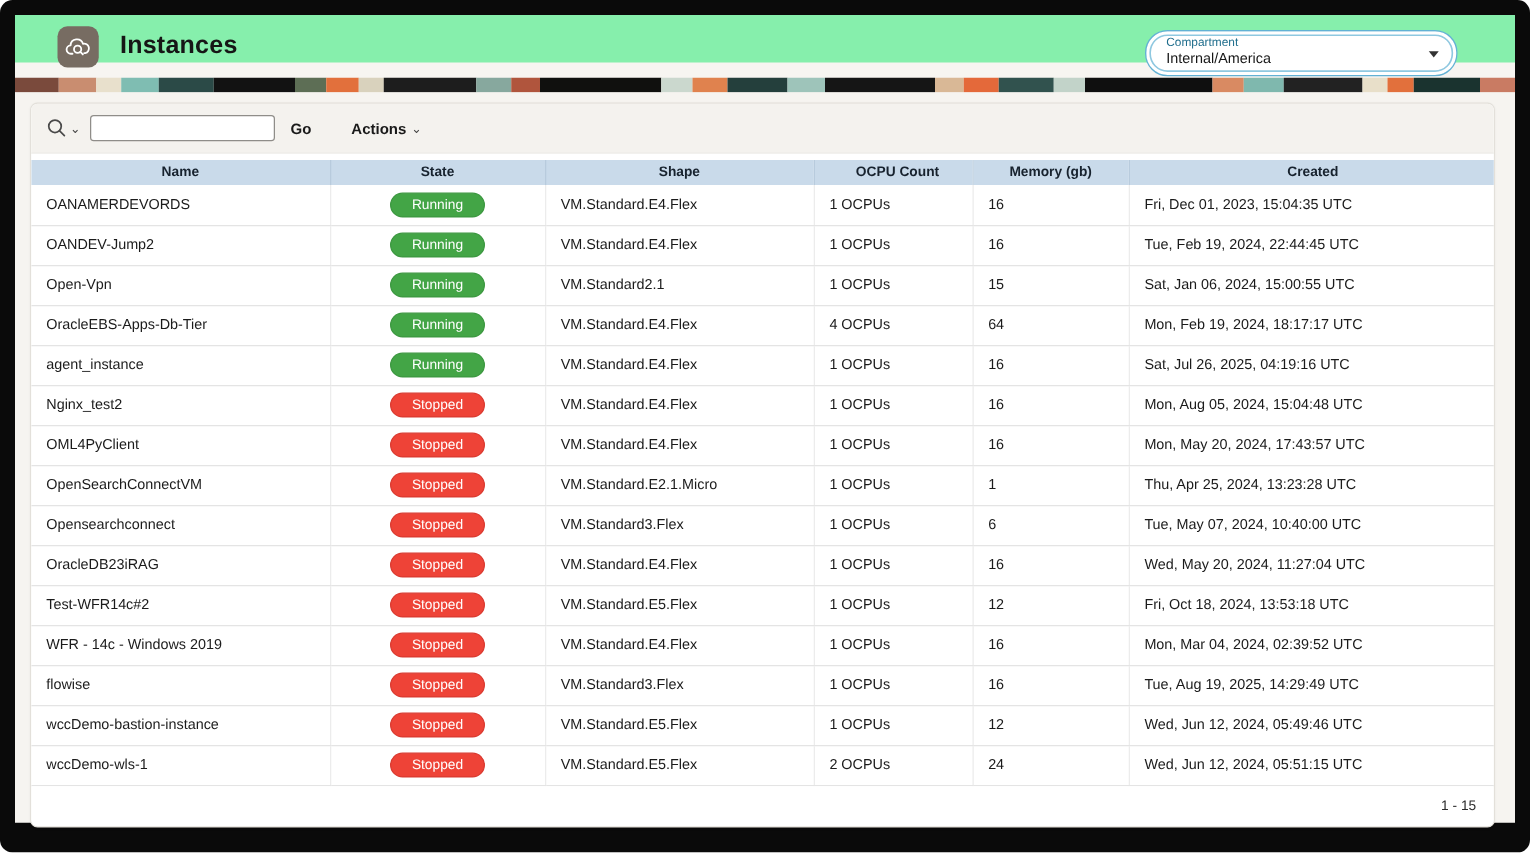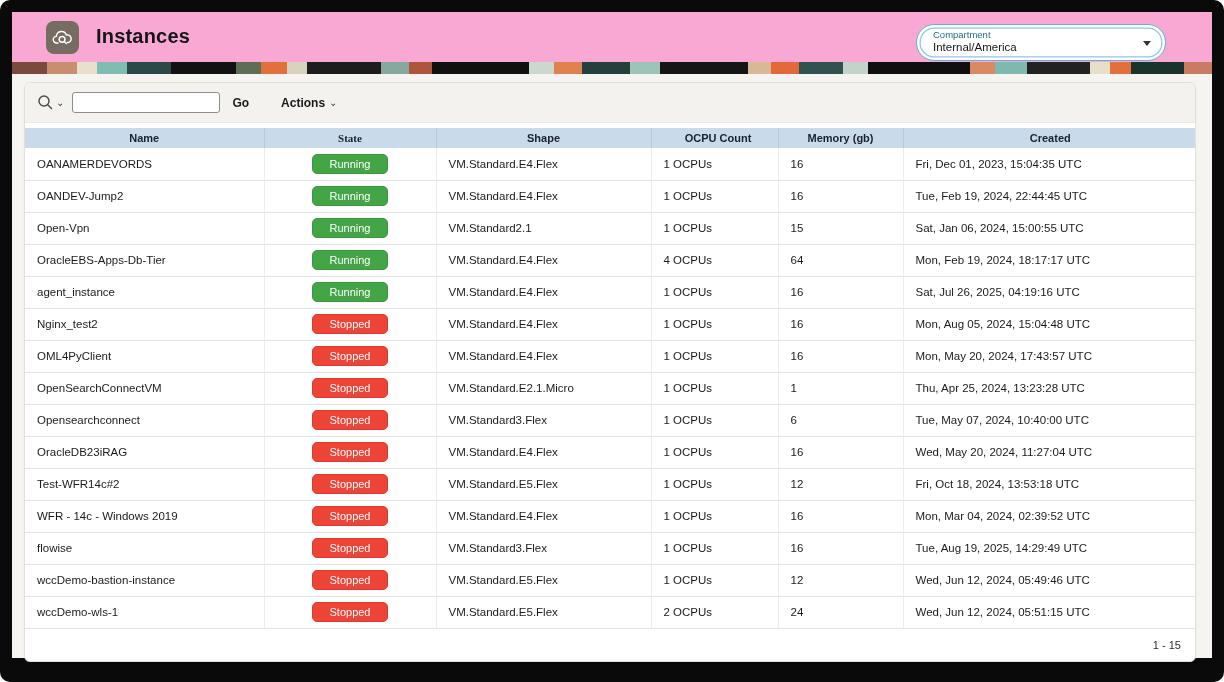--- a/index.html
+++ b/index.html
@@ -1,21 +1,21 @@
 <!DOCTYPE html>
 <html><head>
 <meta charset="utf-8">
 <style>
   * { margin:0; padding:0; box-sizing:border-box; }
   html,body { width:1224px; height:682px; background:#fff; font-family:"Liberation Sans", sans-serif; }
   .frame { position:relative; width:1224px; height:682px; background:#0a0a0a; border-radius:10px; overflow:hidden; }
   .content { position:absolute; left:12px; top:12px; width:1200px; height:646px; background:#f7f5f1; }
 
   
-  .app-header { position:absolute; left:0; top:0; width:1200px; height:50px; background:#f9a8d4; }
+  .app-header { position:absolute; left:0; top:0; width:1200px; height:38px; background:#86efac; }
   .app-icon { position:absolute; left:34px; top:9px; width:33px; height:33px; background:#776c62; border-radius:8px; display:flex; align-items:center; justify-content:center; }
   .app-title { position:absolute; left:84px; top:13px; font-size:20px; font-weight:bold; color:#161616; letter-spacing:.2px; }
 
   
   .compartment { position:absolute; right:46px; top:12px; width:250px; height:37px; background:#fff; border:1.5px solid #62b1d4; border-radius:18px; box-shadow:inset 0 0 0 2.5px #fff, inset 0 0 0 3.8px #8fc8e0; padding:4px 30px 4px 16px; cursor:pointer; }
   .compartment-label { font-size:9.5px; color:#1f6d8c; line-height:11px; }
   .compartment-value { font-size:11.5px; color:#161616; line-height:14px; }
   .caret-down { position:absolute; right:14px; top:16px; width:0; height:0; border-left:4.5px solid transparent; border-right:4.5px solid transparent; border-top:5.5px solid #333; }
 
   
@@ -37,21 +37,21 @@
 
   
   .table-wrap { padding-top:5px; background:#fff; }
   table { border-collapse:collapse; table-layout:fixed; width:1172px; }
   thead th { background:#c9daea; font-size:11px; font-weight:bold; color:#17222e; height:20px; text-align:center; border-right:1px solid #b8cbdd; overflow:hidden; white-space:nowrap; }
   thead th:last-child { border-right:none; }
   tbody td { height:32px; font-size:11.5px; color:#1b1b1b; border-bottom:1px solid #e4e4e4; border-right:1px solid #ececec; padding:0 12px; overflow:hidden; white-space:nowrap; }
   tbody td:last-child { border-right:none; }
   tbody tr { cursor:pointer; }
   td.state-cell { text-align:center; padding:0; }
-  .state-badge { display:inline-block; width:76px; padding:3px 0; border-radius:5px; font-size:11px; color:#fff; text-align:center; }
+  .state-badge { display:inline-block; width:76px; padding:3px 0; border-radius:10px; font-size:11px; color:#fff; text-align:center; }
 
   
   .card-footer { height:32px; background:#fff; display:flex; align-items:center; justify-content:flex-end; padding-right:14px; font-size:11px; color:#2b2b2b; }
 </style>
 </head>
 <body>
 
 <div class="frame">
   <div class="content">
 
@@ -122,21 +122,21 @@
             <span>Actions</span>
             <span class="actions-chevron">⌄</span>
           </button>
         </div>
 
         <div class="table-wrap">
           <table>
             <thead>
               <tr>
                   <th style="width: 239px;">Name</th>
-                  <th style="width: 172px; font-family: Liberation Serif, serif;">State</th>
+                  <th style="width: 172px;">State</th>
                   <th style="width: 215px;">Shape</th>
                   <th style="width: 127px; padding-left: 7px;">OCPU Count</th>
                   <th style="width: 125px;">Memory (gb)</th>
                   <th style="width: 294px;">Created</th>
                 </tr>
             </thead>
             <tbody>
                 <tr>
                   <td>OANAMERDEVORDS</td>
                   <td class="state-cell"><span class="state-badge" style="background: rgb(67, 165, 70); border: 1px solid rgb(60, 151, 64);">Running</span></td>

